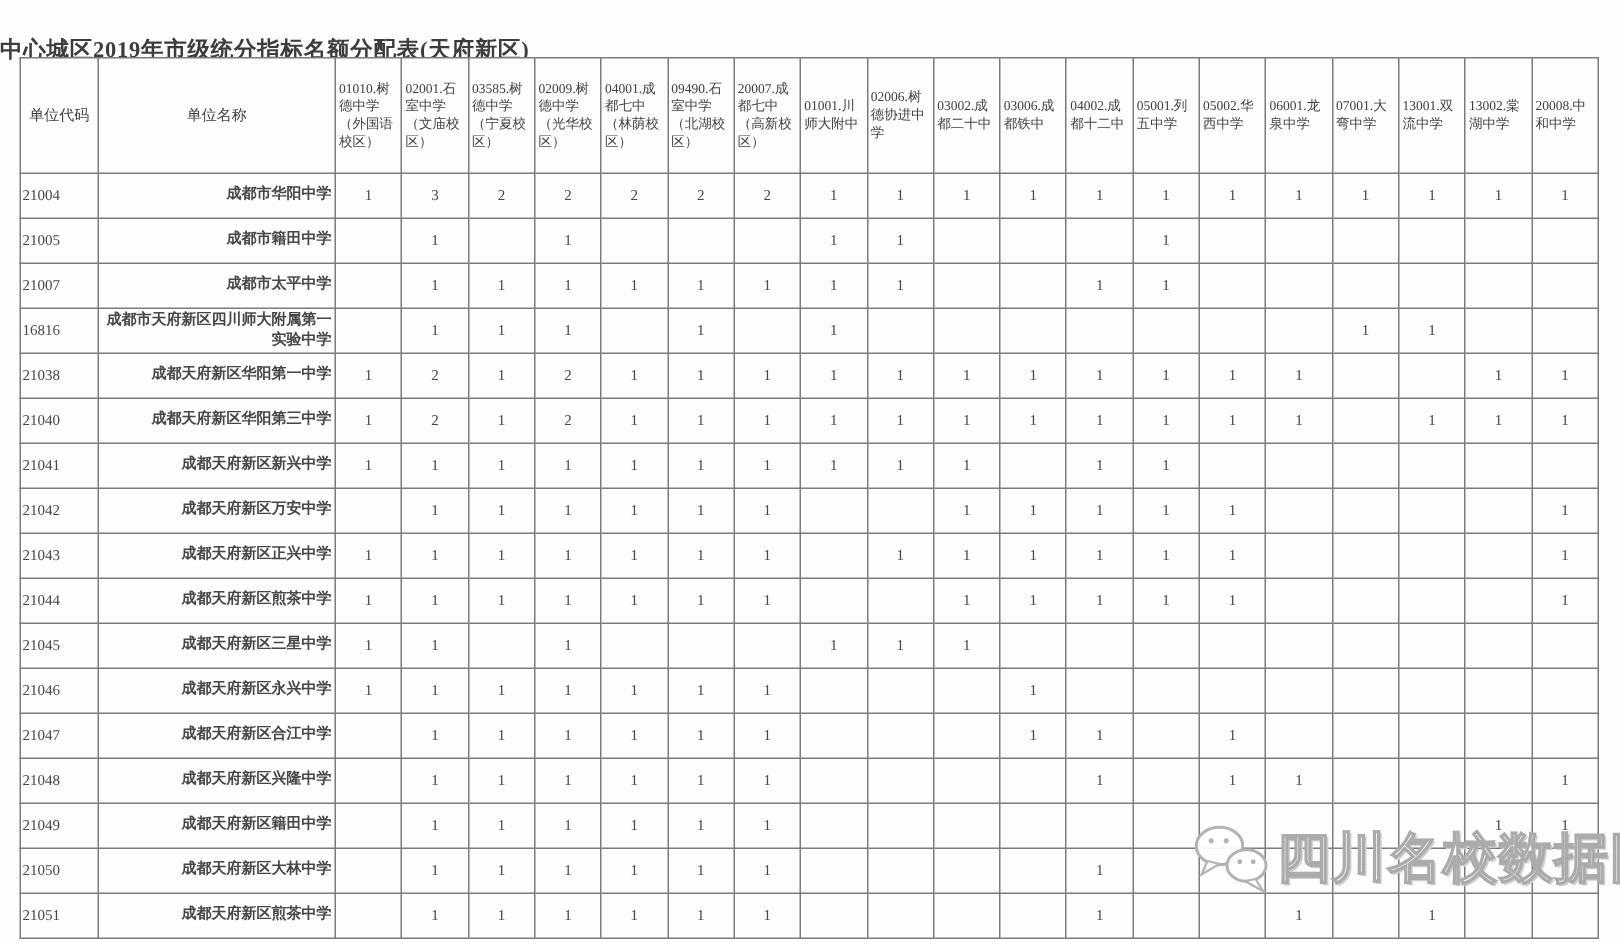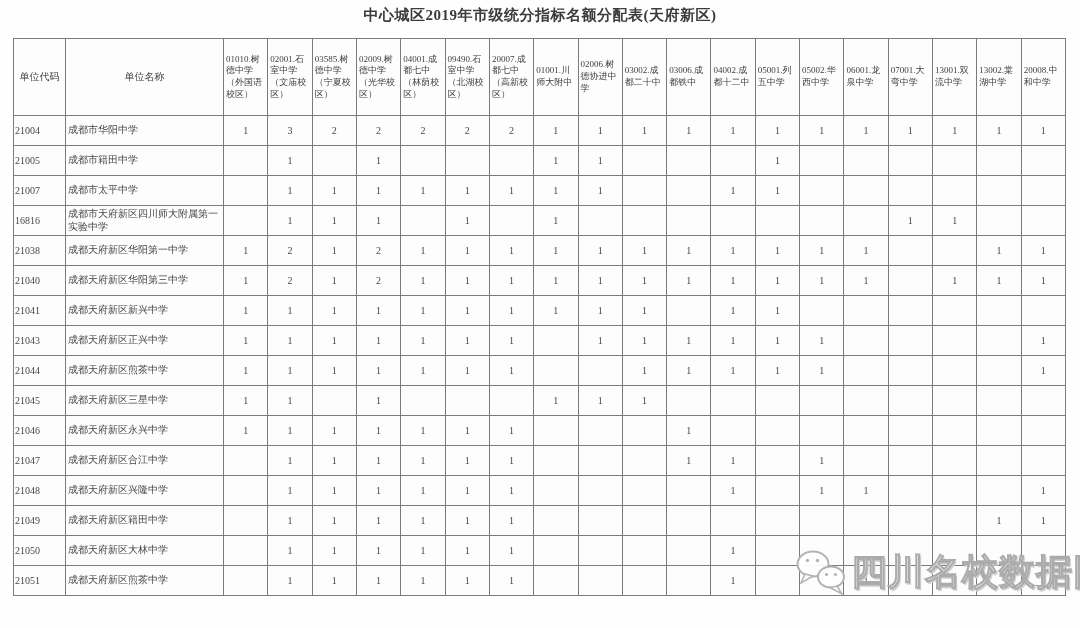--- a/index.html
+++ b/index.html
@@ -2,40 +2,40 @@
 <html><head>
 <meta charset="utf-8">
 <style>
   html,body{margin:0;padding:0;}
   body{
     width:1080px;height:628px;position:relative;background:#fefefe;
     font-family:"Liberation Serif","DejaVu Serif",serif;
     overflow:hidden;
   }
   .title{
-    position:absolute;top:6px;left:0;width:100%;
-    text-align:center;font-size:15px;font-weight:bold;color:#3c3c3c;
+    position:absolute;top:24px;left:0;width:100%;
+    font-size:15px;font-weight:bold;color:#3c3c3c;
     letter-spacing:0.5px;
   }
   table{
     position:absolute;left:13px;top:38px;width:1053px;
     border-collapse:collapse;table-layout:fixed;
     background:#fdfdfd;
   }
   th,td{border:1px solid #7b7b7b;color:#474747;overflow:hidden;}
   thead tr{height:77px;}
   tbody tr{height:30px;}
   th{font-weight:normal;}
   th.main{font-size:10px;text-align:center;color:#3f3f3f;}
   th.sch{
     font-size:9px;text-align:left;vertical-align:middle;
     padding:1px 1px 1px 2px;line-height:1.3;word-break:break-all;color:#3f3f3f;
   }
   td.code{font-size:10px;text-align:left;}
-  td.name{font-size:10px;text-align:left;line-height:1.25;padding:0 2px;}
+  td.name{font-size:10px;text-align:right;line-height:1.25;padding:0 2px;font-weight:bold;}
   td.val{font-size:10px;text-align:center;}
   .watermark{
     position:absolute;left:794px;top:546px;height:52px;
     display:flex;align-items:center;gap:3px;pointer-events:none;
   }
   .wm-text{
     font-family:"Liberation Sans","DejaVu Sans",sans-serif;
     font-size:36px;font-weight:bold;letter-spacing:1px;
     color:rgba(255,255,255,0.93);
     -webkit-text-stroke:1px #ababab;
@@ -234,20 +234,43 @@
         <td class="val">1</td>
         <td class="val">1</td>
         <td class="val"></td>
         <td class="val"></td>
         <td class="val"></td>
         <td class="val"></td>
         <td class="val"></td>
         <td class="val"></td>
       </tr>
       <tr>
+        <td class="code">21042</td>
+        <td class="name">成都天府新区万安中学</td>
+        <td class="val"></td>
+        <td class="val">1</td>
+        <td class="val">1</td>
+        <td class="val">1</td>
+        <td class="val">1</td>
+        <td class="val">1</td>
+        <td class="val">1</td>
+        <td class="val"></td>
+        <td class="val"></td>
+        <td class="val">1</td>
+        <td class="val">1</td>
+        <td class="val">1</td>
+        <td class="val">1</td>
+        <td class="val">1</td>
+        <td class="val"></td>
+        <td class="val"></td>
+        <td class="val"></td>
+        <td class="val"></td>
+        <td class="val">1</td>
+      </tr>
+      <tr>
         <td class="code">21043</td>
         <td class="name">成都天府新区正兴中学</td>
         <td class="val">1</td>
         <td class="val">1</td>
         <td class="val">1</td>
         <td class="val">1</td>
         <td class="val">1</td>
         <td class="val">1</td>
         <td class="val">1</td>
         <td class="val"></td>

